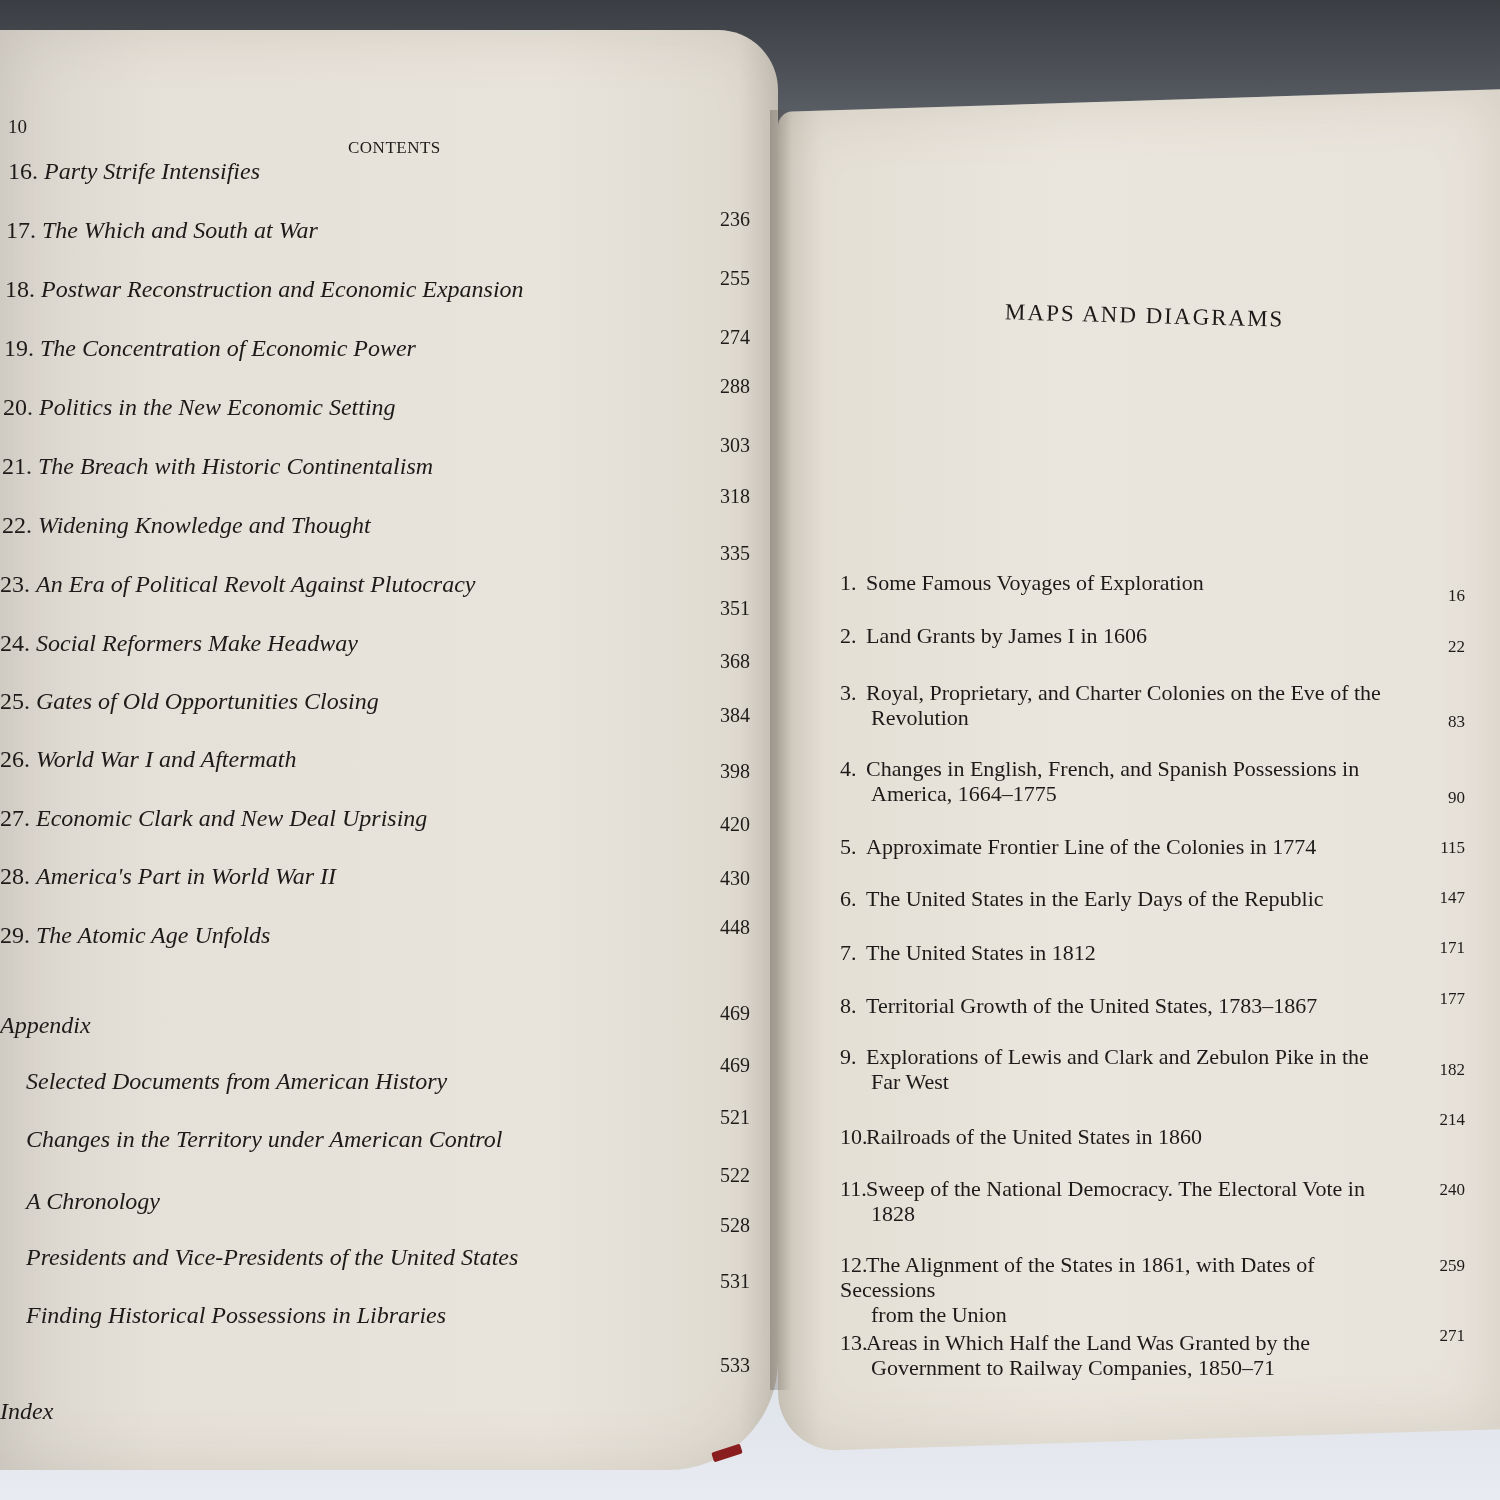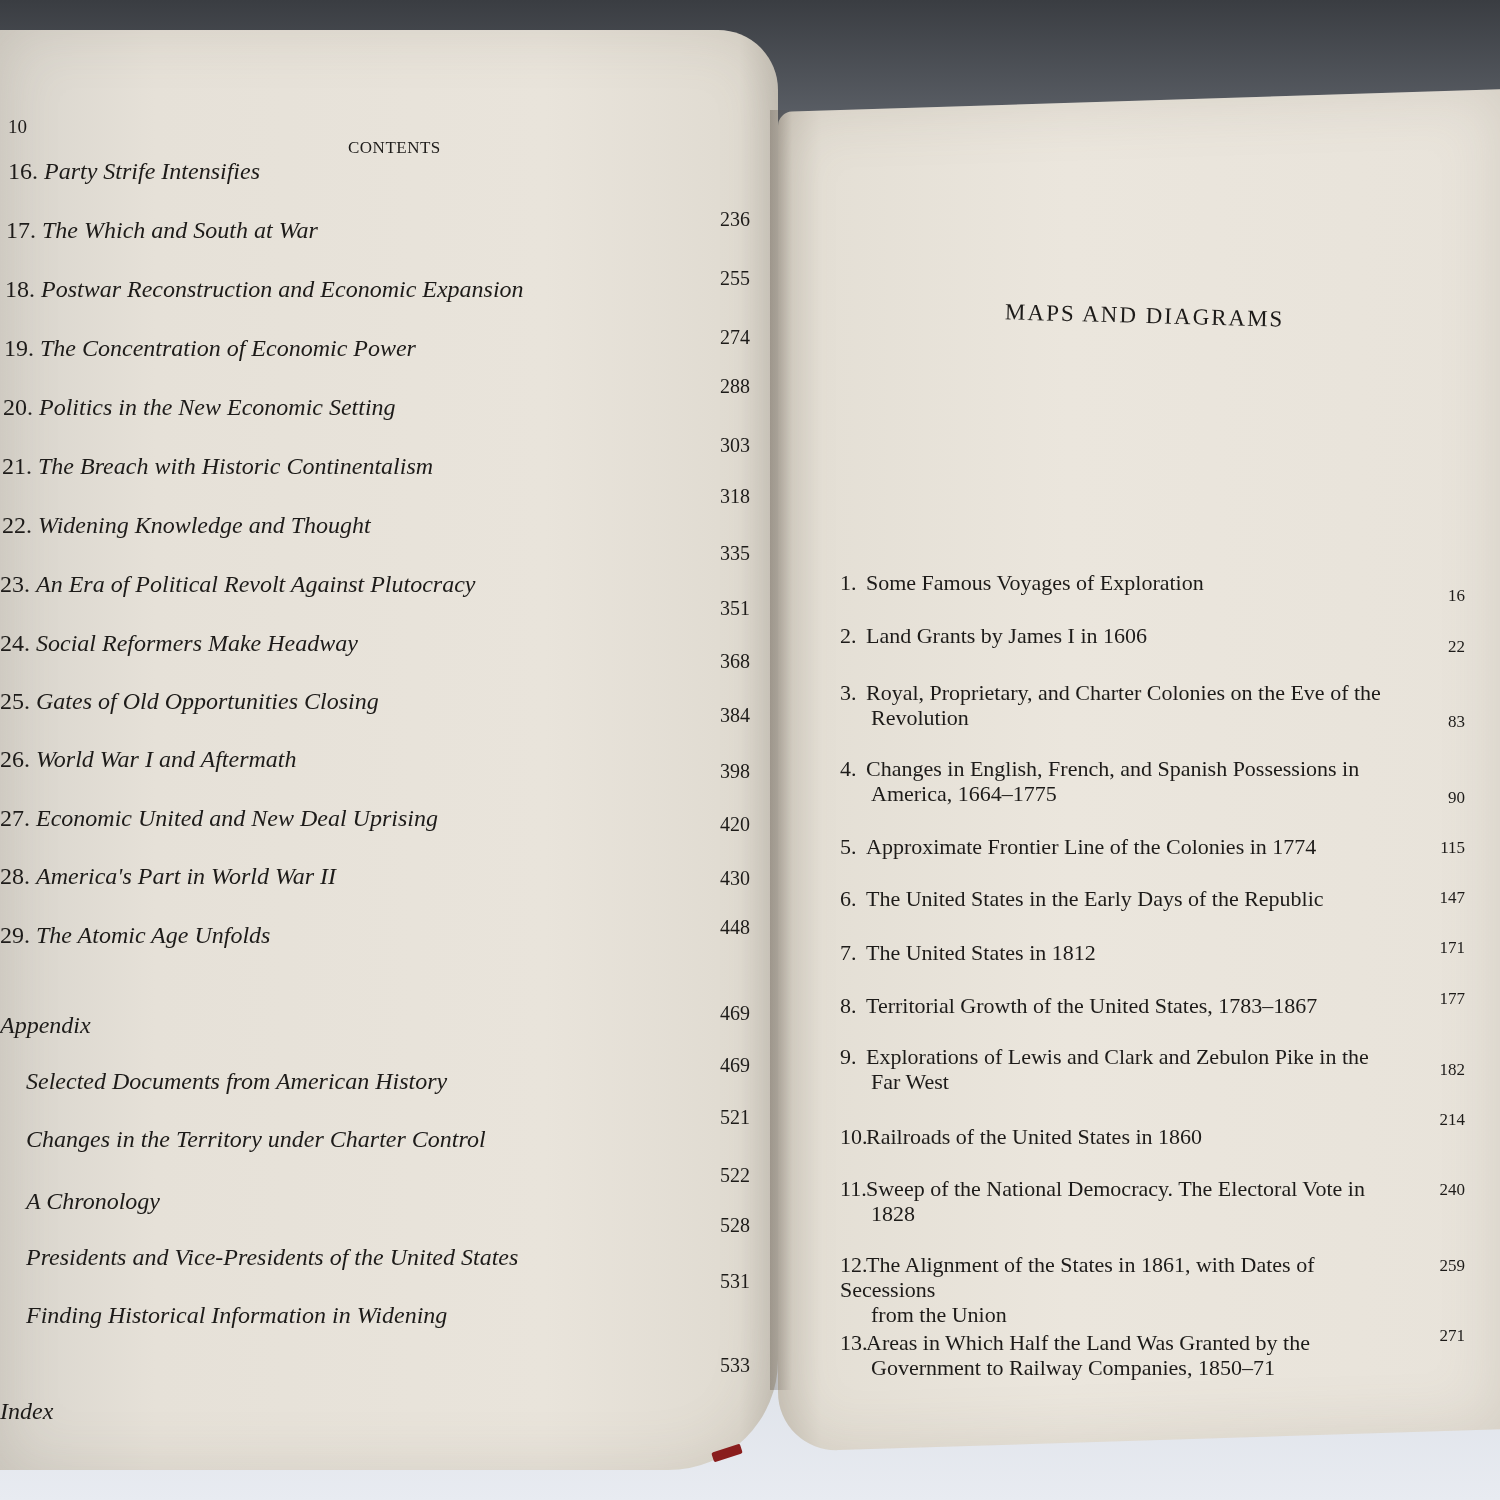--- a/index.html
+++ b/index.html
@@ -114,54 +114,54 @@
   </div>
   <div class="toc-row ink" style="top:688px">
     <div class="toc-title" style="left:0px"><span class="num">25.</span><span>Gates of Old Opportunities Closing</span></div>
     <div class="toc-page" style="top:16px">384</div>
   </div>
   <div class="toc-row ink" style="top:746px">
     <div class="toc-title" style="left:0px"><span class="num">26.</span><span>World War I and Aftermath</span></div>
     <div class="toc-page" style="top:14px">398</div>
   </div>
   <div class="toc-row ink" style="top:805px">
-    <div class="toc-title" style="left:0px"><span class="num">27.</span><span>Economic United and New Deal Uprising</span></div>
+    <div class="toc-title" style="left:0px"><span class="num">27.</span><span>Economic Clark and New Deal Uprising</span></div>
     <div class="toc-page" style="top:8px">420</div>
   </div>
   <div class="toc-row ink" style="top:863px">
     <div class="toc-title" style="left:0px"><span class="num">28.</span><span>America's Part in World War II</span></div>
     <div class="toc-page" style="top:4px">430</div>
   </div>
   <div class="toc-row ink" style="top:922px">
     <div class="toc-title" style="left:0px"><span class="num">29.</span><span>The Atomic Age Unfolds</span></div>
     <div class="toc-page" style="top:-6px">448</div>
   </div>
 
   <div class="toc-row ink" style="top:1012px">
     <div class="toc-title" style="left:0px">Appendix</div>
     <div class="toc-page" style="top:-10px">469</div>
   </div>
   <div class="toc-row toc-sub ink" style="top:1068px">
     <div class="toc-title">Selected Documents from American History</div>
     <div class="toc-page" style="top:-14px">469</div>
   </div>
   <div class="toc-row toc-sub ink" style="top:1126px">
-    <div class="toc-title">Changes in the Territory under Charter Control</div>
+    <div class="toc-title">Changes in the Territory under American Control</div>
     <div class="toc-page" style="top:-20px">521</div>
   </div>
   <div class="toc-row toc-sub ink" style="top:1188px">
     <div class="toc-title">A Chronology</div>
     <div class="toc-page" style="top:-24px">522</div>
   </div>
   <div class="toc-row toc-sub ink" style="top:1244px">
     <div class="toc-title">Presidents and Vice-Presidents of the United States</div>
     <div class="toc-page" style="top:-30px">528</div>
   </div>
   <div class="toc-row toc-sub ink" style="top:1302px">
-    <div class="toc-title">Finding Historical Information in Widening</div>
+    <div class="toc-title">Finding Historical Possessions in Libraries</div>
     <div class="toc-page" style="top:-32px">531</div>
   </div>
   <div class="toc-row ink" style="top:1398px">
     <div class="toc-title" style="left:0px">Index</div>
     <div class="toc-page" style="top:-44px">533</div>
   </div>
 </div>
 
 <div class="red-edge"></div>
 

